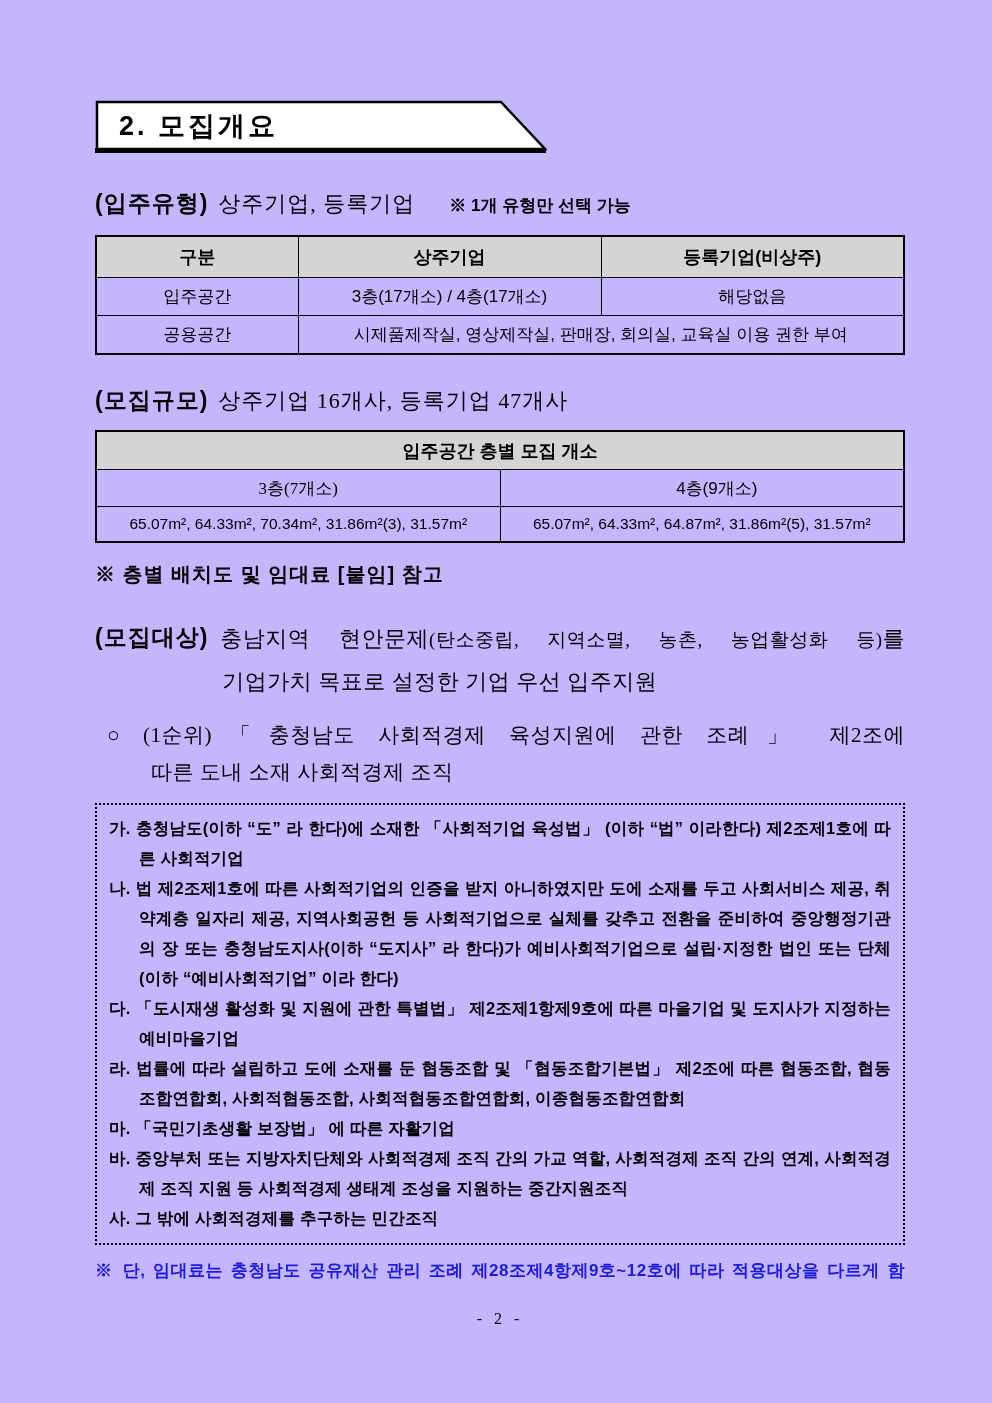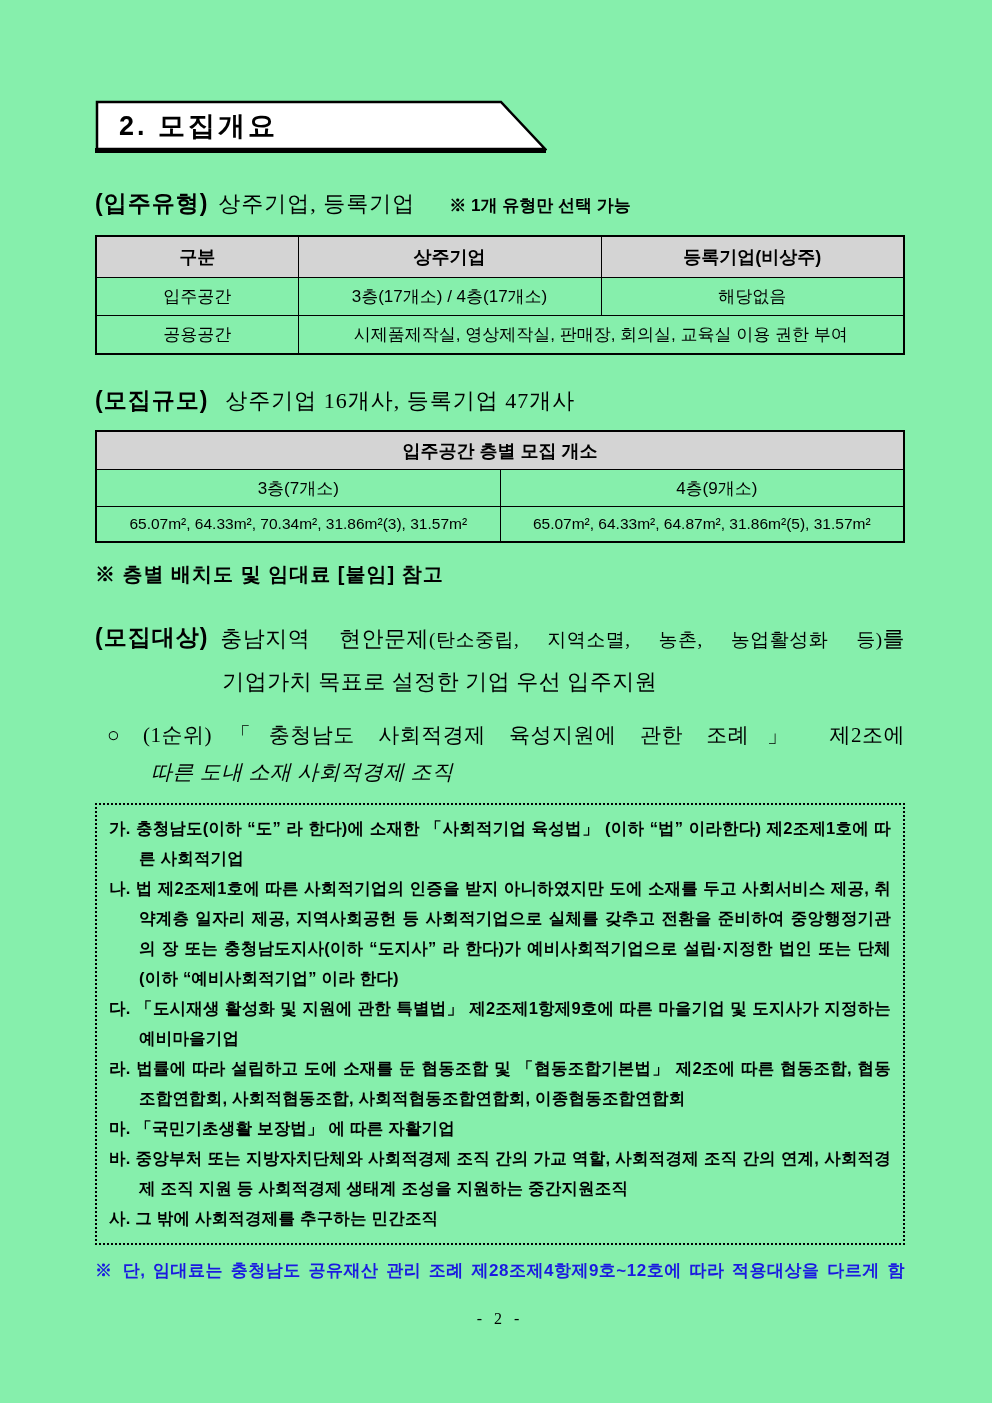--- a/index.html
+++ b/index.html
@@ -1,17 +1,17 @@
 <!DOCTYPE html>
 <html><head>
 <meta charset="utf-8">
 <style>
   html,body{margin:0;padding:0;background:#fff;}
   .page{
-    position:relative;width:992px;height:1403px;background:#86efac;color:#000;
+    position:relative;width:992px;height:1403px;background:#c4b5fd;color:#000;
     box-sizing:border-box;padding:100px 87px 0 95px;
     font-family:"Liberation Sans",sans-serif;overflow:hidden;
   }
   
   .title-box{position:relative;width:452px;height:54px;}
   .title-box svg{position:absolute;left:0;top:0;}
   .title-text{
     position:absolute;left:24px;top:8px;font-size:27px;font-weight:bold;
     letter-spacing:3px;
   }
@@ -37,21 +37,21 @@
     line-height:42px;margin-left:12px;letter-spacing:0.5px;}
   .target-line1{text-align:justify;text-align-last:justify;}
   .paren{font-size:19px;}
   .target-line2{padding-left:2px;}
   
   .priority{display:flex;font-family:"Liberation Serif",serif;font-size:21px;
     line-height:37px;margin-top:14px;padding-left:12px;letter-spacing:0.5px;}
   .priority-marker{width:36px;flex:none;}
   .priority-body{flex:1;}
   .p-line1{text-align:justify;text-align-last:justify;}
-  .p-line2{padding-left:8px;font-style:italic;}
+  .p-line2{padding-left:8px;}
   
   .criteria-box{border:2px dotted #000;padding:8px 12px 10px 12px;margin-top:12px;}
   .box-item{font-size:16.5px;font-weight:bold;line-height:30px;text-align:justify;
     padding-left:30px;text-indent:-30px;letter-spacing:0.2px;}
   
   .note-rent{color:#1a1ae0;font-size:17px;font-weight:bold;margin-top:14px;
     text-align:justify;text-align-last:justify;letter-spacing:0.5px;}
   
   .pagenum{text-align:center;font-family:"Liberation Serif",serif;font-size:16px;
     margin-top:28px;letter-spacing:4px;}
@@ -92,36 +92,36 @@
       <td>3층(17개소) / 4층(17개소)</td>
       <td>해당없음</td>
     </tr>
     <tr>
       <td>공용공간</td>
       <td colspan="2">시제품제작실, 영상제작실, 판매장, 회의실, 교육실 이용 권한 부여</td>
     </tr>
   </tbody>
     </table>
 
-  <div class="heading" style="margin-top:30px;gap:7px;">
+  <div class="heading" style="margin-top:30px;">
     <span class="h-label">(모집규모)</span>
     <span class="h-value">상주기업 16개사, 등록기업 47개사</span>
   </div>
 
   <table class="doc-table" style="margin-top:14px;">
     <colgroup>
         <col style="width:50%">
         <col style="width:50%">
       </colgroup>
     <tbody>
         <tr>
       <th colspan="2" style="height:35px;">입주공간 층별 모집 개소</th>
     </tr>
     <tr>
-      <td style="height:36px;">3층(7개소)</td>
+      <td style="height:36px;font-family:Liberation Serif, serif;">3층(7개소)</td>
       <td style="height:36px;padding-left:34px;">4층(9개소)</td>
     </tr>
     <tr>
       <td class="small" style="height:34px;">65.07m², 64.33m², 70.34m², 31.86m²(3), 31.57m²</td>
       <td class="small" style="height:34px;">65.07m², 64.33m², 64.87m², 31.86m²(5), 31.57m²</td>
     </tr>
   </tbody>
     </table>
 
   <div class="note-bold">※ 층별 배치도 및 임대료 [붙임] 참고</div>

